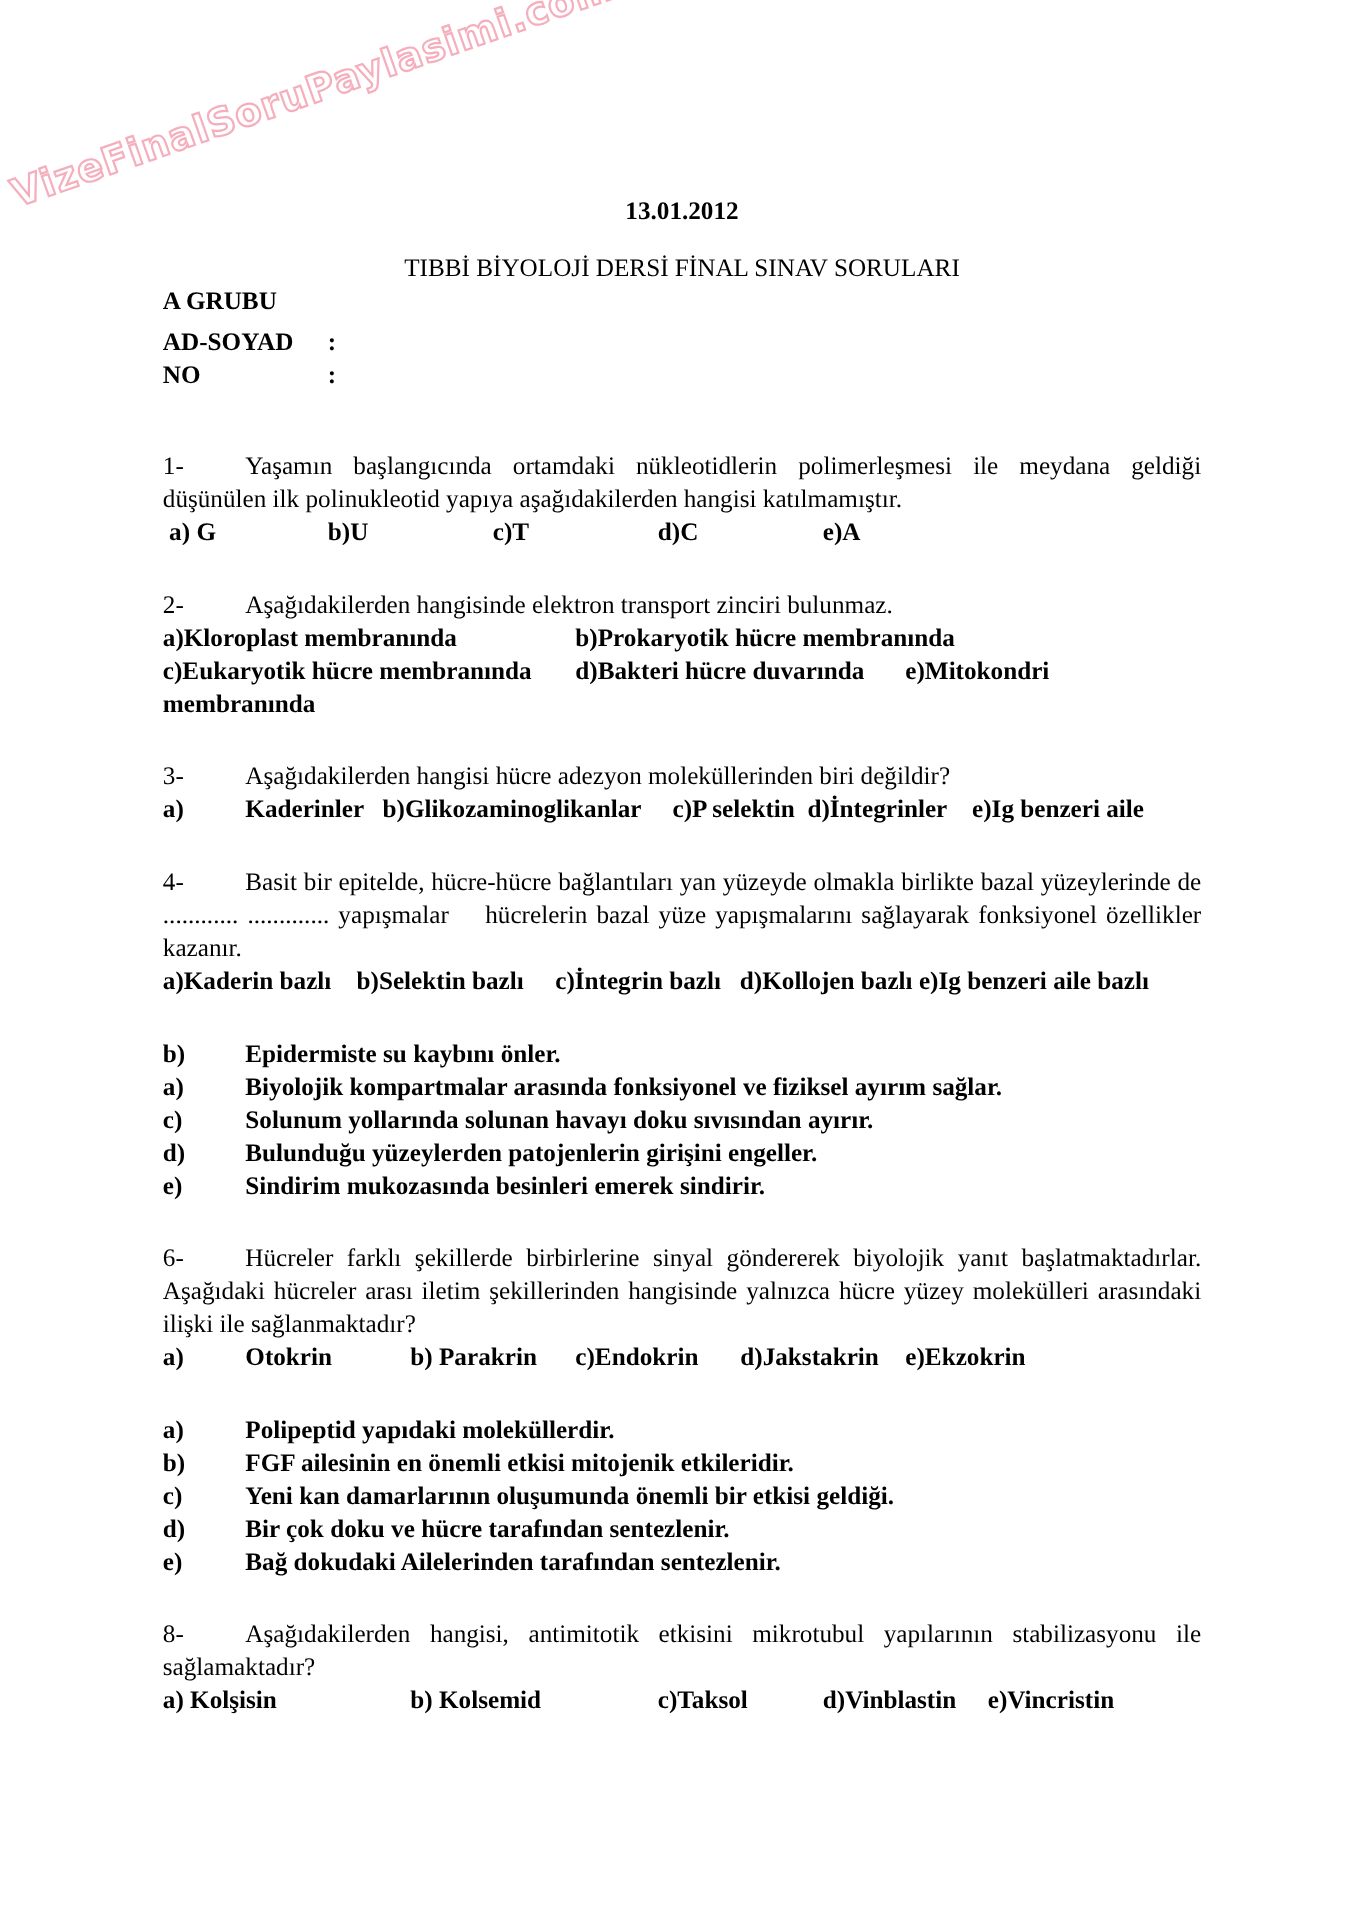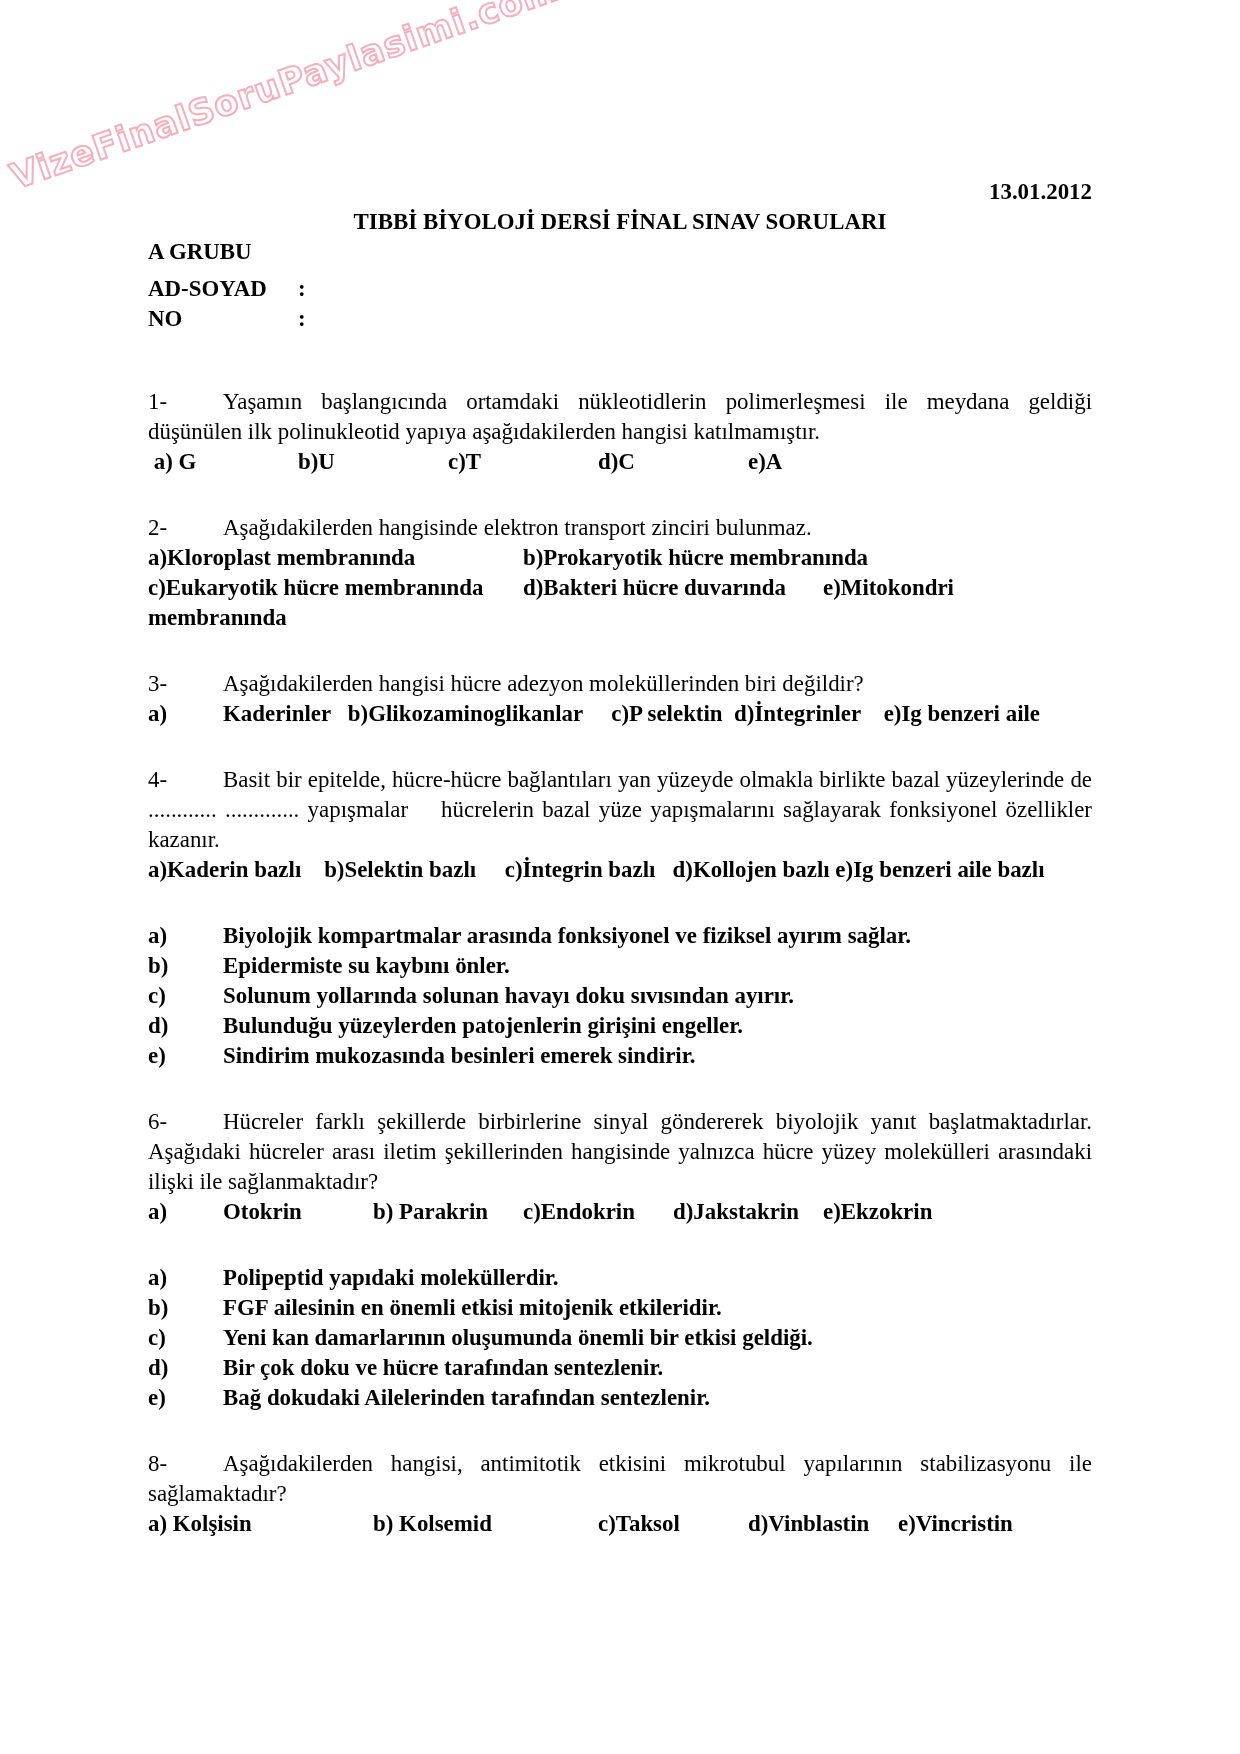--- a/index.html
+++ b/index.html
@@ -29,26 +29,27 @@
     font-weight: bold;
     font-size: 35px;
     letter-spacing: 1px;
     color: #ffffff;
     -webkit-text-stroke: 2px #f5afbc;
     white-space: nowrap;
     pointer-events: none;
   }
   .date {
     margin-top: 177px;
-    text-align: right;
+    text-align: center;
     font-weight: bold;
   }
   .title {
+    margin-top: 22px;
     text-align: center;
-    font-weight: bold;
+    font-weight: normal;
   }
   .group {
     font-weight: bold;
   }
   .field-line {
     font-weight: bold;
     white-space: pre-wrap;
   }
   .field-line.first { margin-top: 7px; }
   .question { margin-top: 36px; }
@@ -87,22 +88,22 @@
     <div class="stem"><span class="qnum">3-</span><span>Aşağıdakilerden hangisi hücre adezyon moleküllerinden biri değildir?</span></div>
     <div class="opt-line">a)	Kaderinler   b)Glikozaminoglikanlar     c)P selektin  d)İntegrinler    e)Ig benzeri aile</div>
   </div>
 
   <div class="question">
     <div class="stem"><span class="qnum">4-</span><span>Basit bir epitelde, hücre-hücre bağlantıları yan yüzeyde olmakla birlikte bazal yüzeylerinde de ............ ............. yapışmalar &nbsp;&nbsp; hücrelerin bazal yüze yapışmalarını sağlayarak fonksiyonel özellikler kazanır.</span></div>
     <div class="opt-line">a)Kaderin bazlı    b)Selektin bazlı     c)İntegrin bazlı   d)Kollojen bazlı e)Ig benzeri aile bazlı</div>
   </div>
 
   <div class="question">
+    <div class="opt-line">b)	Epidermiste su kaybını önler.</div>
     <div class="opt-line">a)	Biyolojik kompartmalar arasında fonksiyonel ve fiziksel ayırım sağlar.</div>
-    <div class="opt-line">b)	Epidermiste su kaybını önler.</div>
     <div class="opt-line">c)	Solunum yollarında solunan havayı doku sıvısından ayırır.</div>
     <div class="opt-line">d)	Bulunduğu yüzeylerden patojenlerin girişini engeller.</div>
     <div class="opt-line">e)	Sindirim mukozasında besinleri emerek sindirir.</div>
   </div>
 
   <div class="question">
     <div class="stem"><span class="qnum">6-</span><span>Hücreler farklı şekillerde birbirlerine sinyal göndererek biyolojik yanıt başlatmaktadırlar. Aşağıdaki hücreler arası iletim şekillerinden hangisinde yalnızca hücre yüzey molekülleri arasındaki ilişki ile sağlanmaktadır?</span></div>
     <div class="opt-line">a)	Otokrin	b) Parakrin	c)Endokrin	d)Jakstakrin	e)Ekzokrin</div>
   </div>
 

